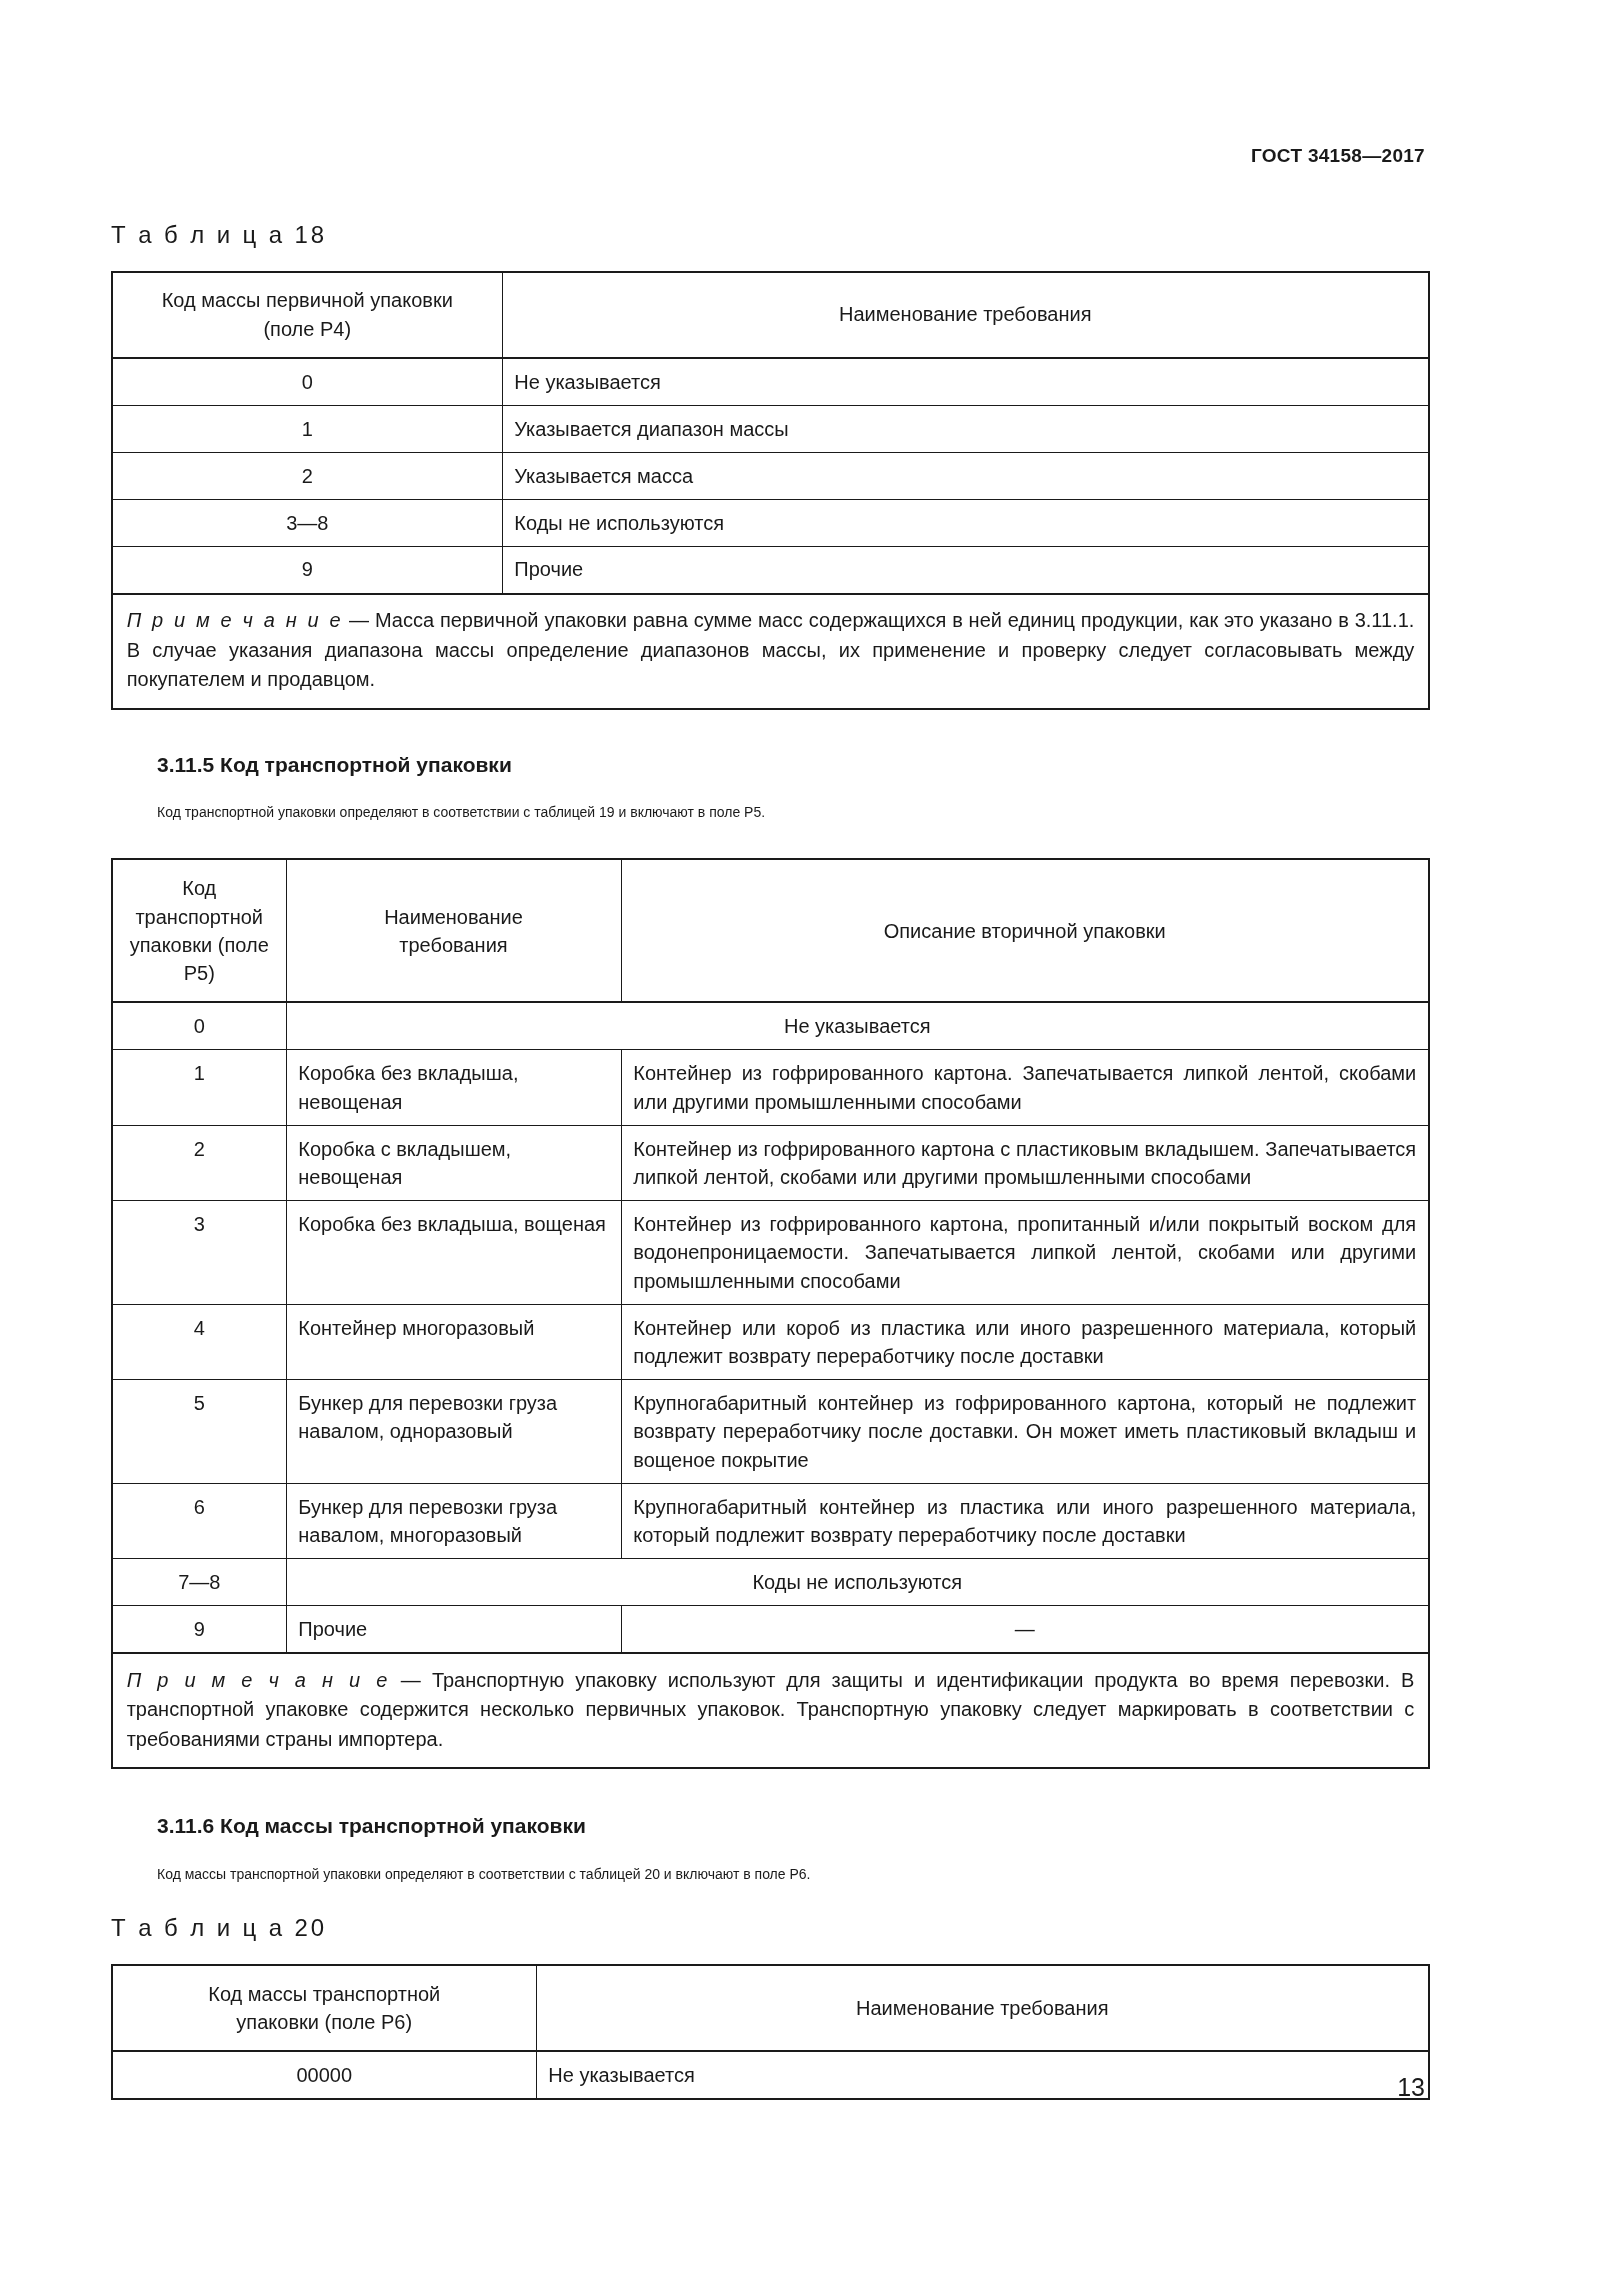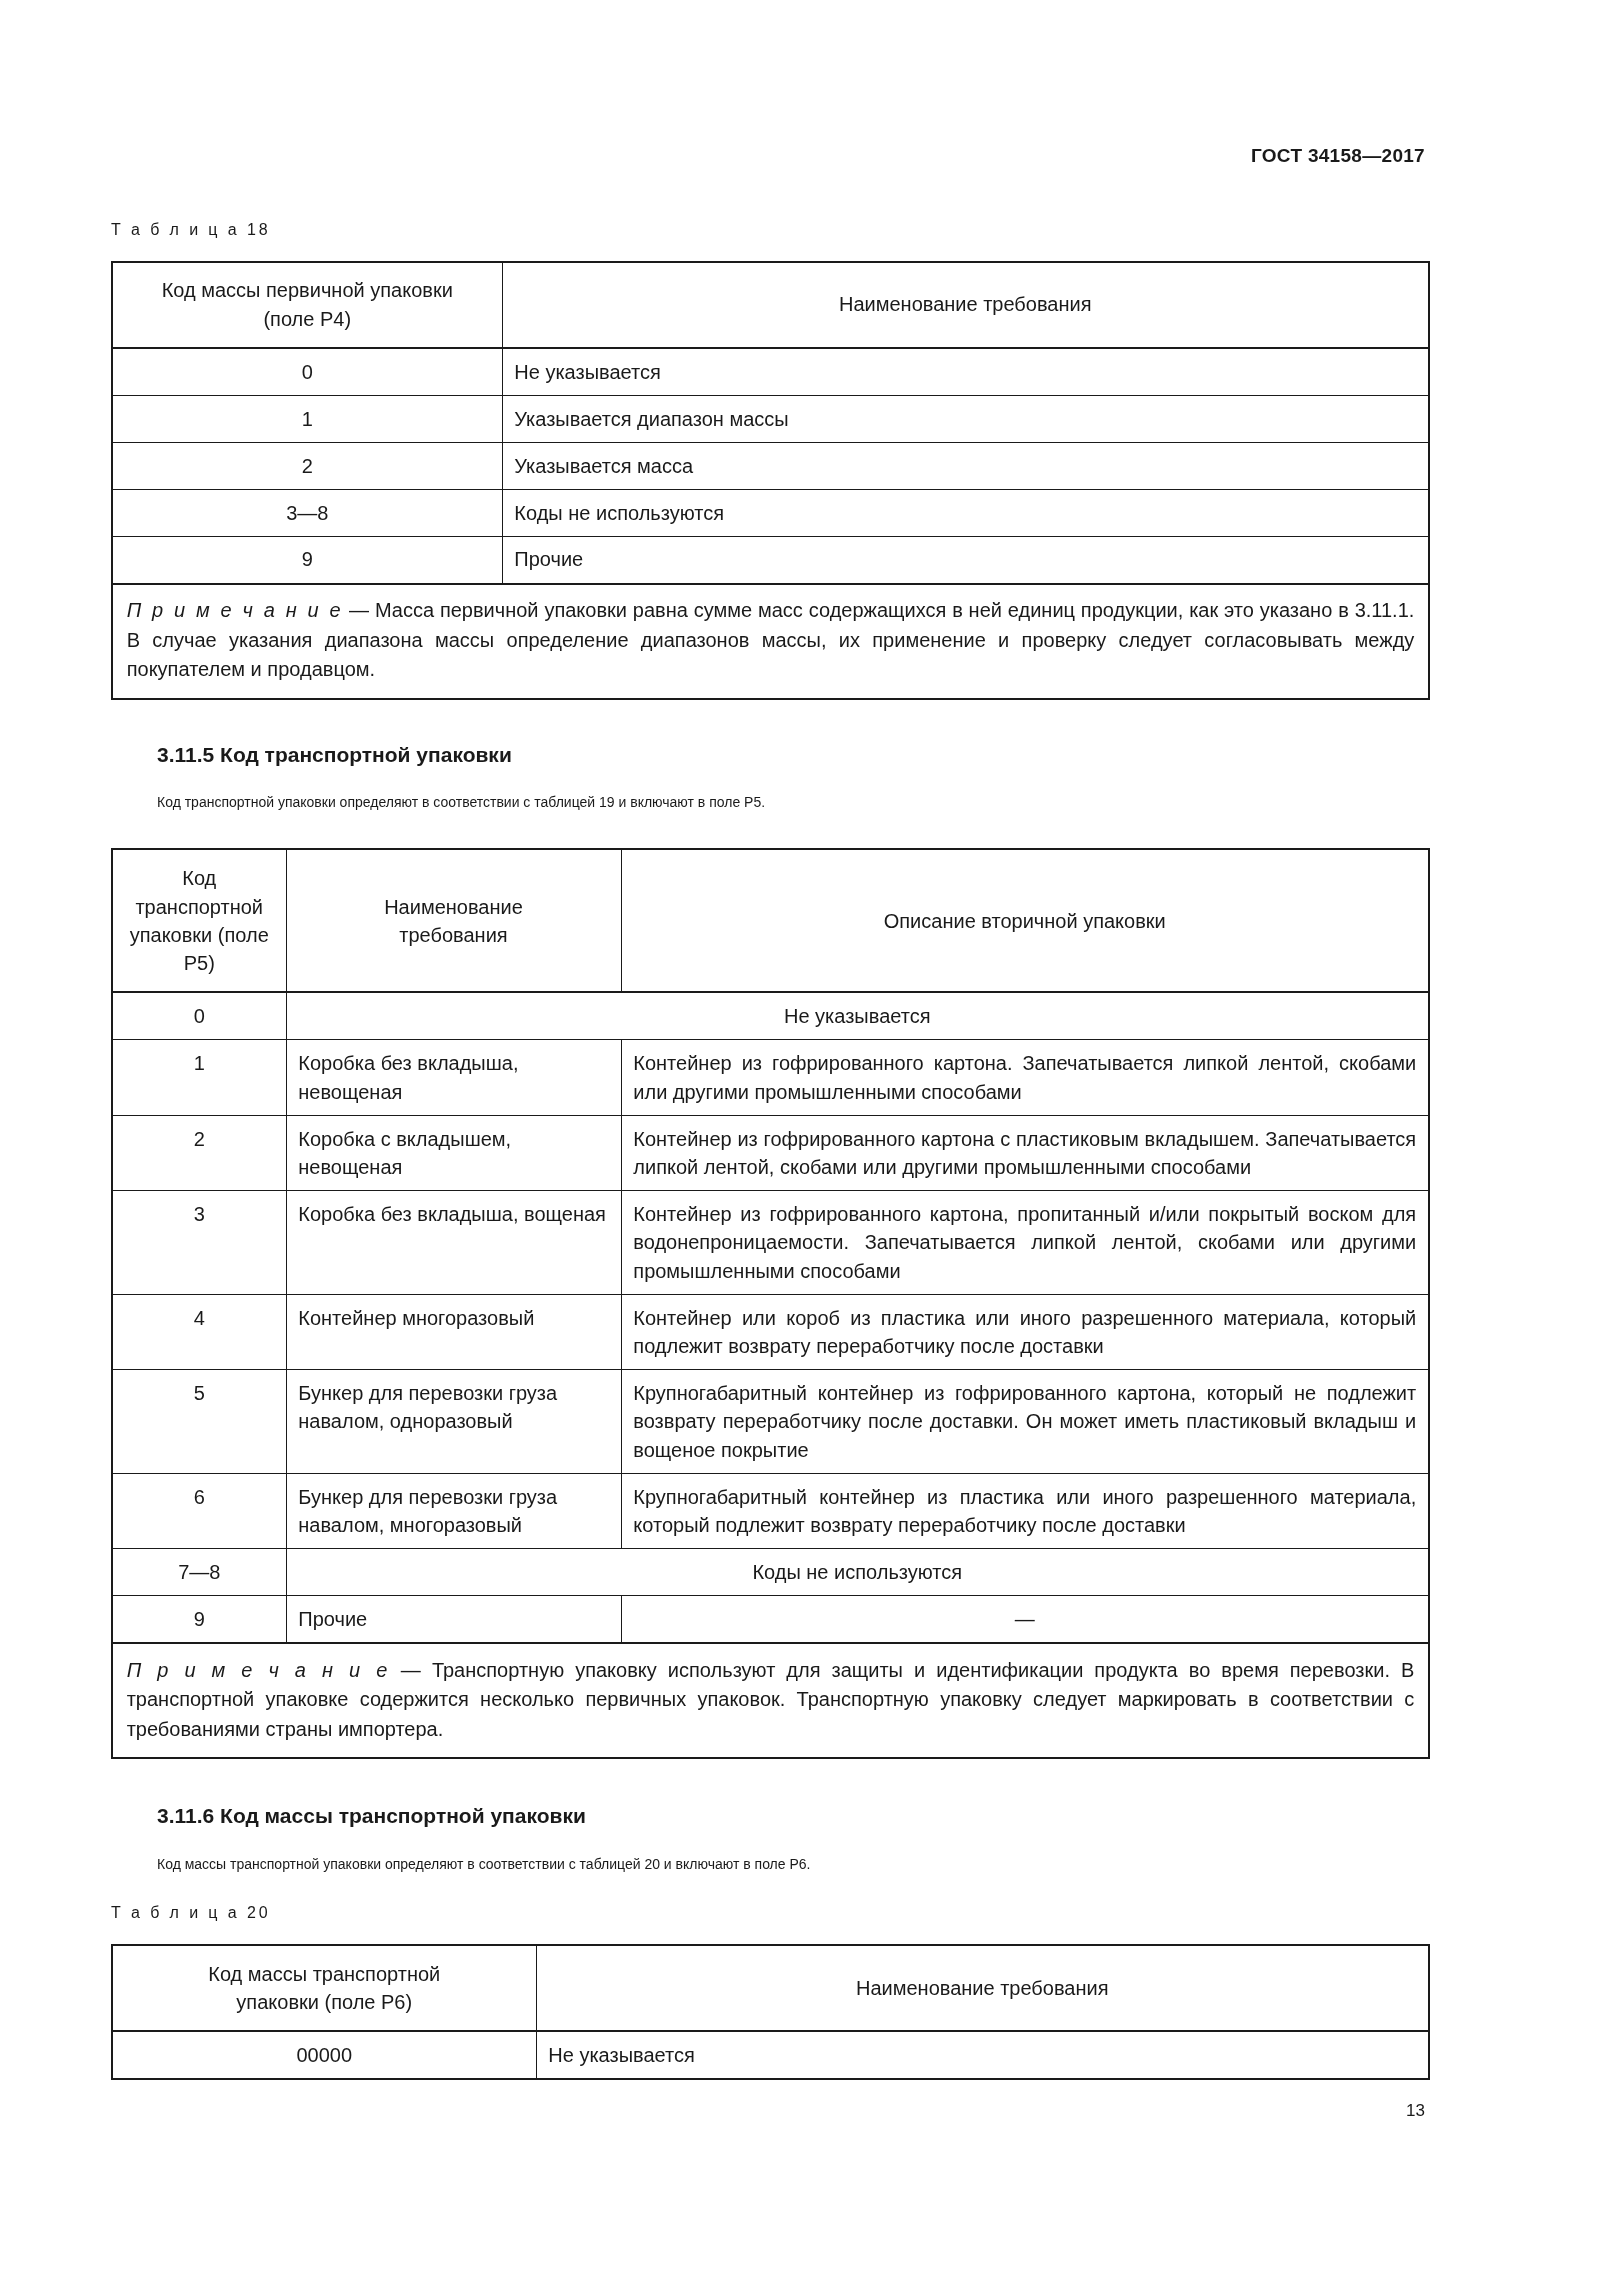--- a/index.html
+++ b/index.html
@@ -37,21 +37,21 @@
 
   
   .content {
     position: absolute;
     left: 111px;
     top: 221px;
     width: 1317px;
   }
 
   .tbl-caption {
-    font-size: 16px;
+    font-size: 24px;
     letter-spacing: 2.9px;
     color: #1a1a1a;
     margin: 0 0 21.6px 0;
     font-weight: normal;
   }
 
   table.gost {
     border-collapse: collapse;
     width: 1317px;
     table-layout: fixed;
@@ -123,23 +123,22 @@
   .gap-a { height: 43px; }
   .gap-b { height: 25.5px; }
   .gap-c { height: 35px; }
   .gap-e { height: 45px; }
   .gap-f { height: 29px; }
 
   .page-num {
     position: absolute;
     right: 196px;
     top: 2073px;
-    font-size: 17px;
-    color: #1a1a1a;
-    margin-top: 28px;
+    font-size: 25px;
+    color: #1a1a1a;
   }
 </style>
 </head>
 <body>
 
 <div class="page">
 
   <div class="doc-header">ГОСТ 34158—2017</div>
 
   <div class="content">

